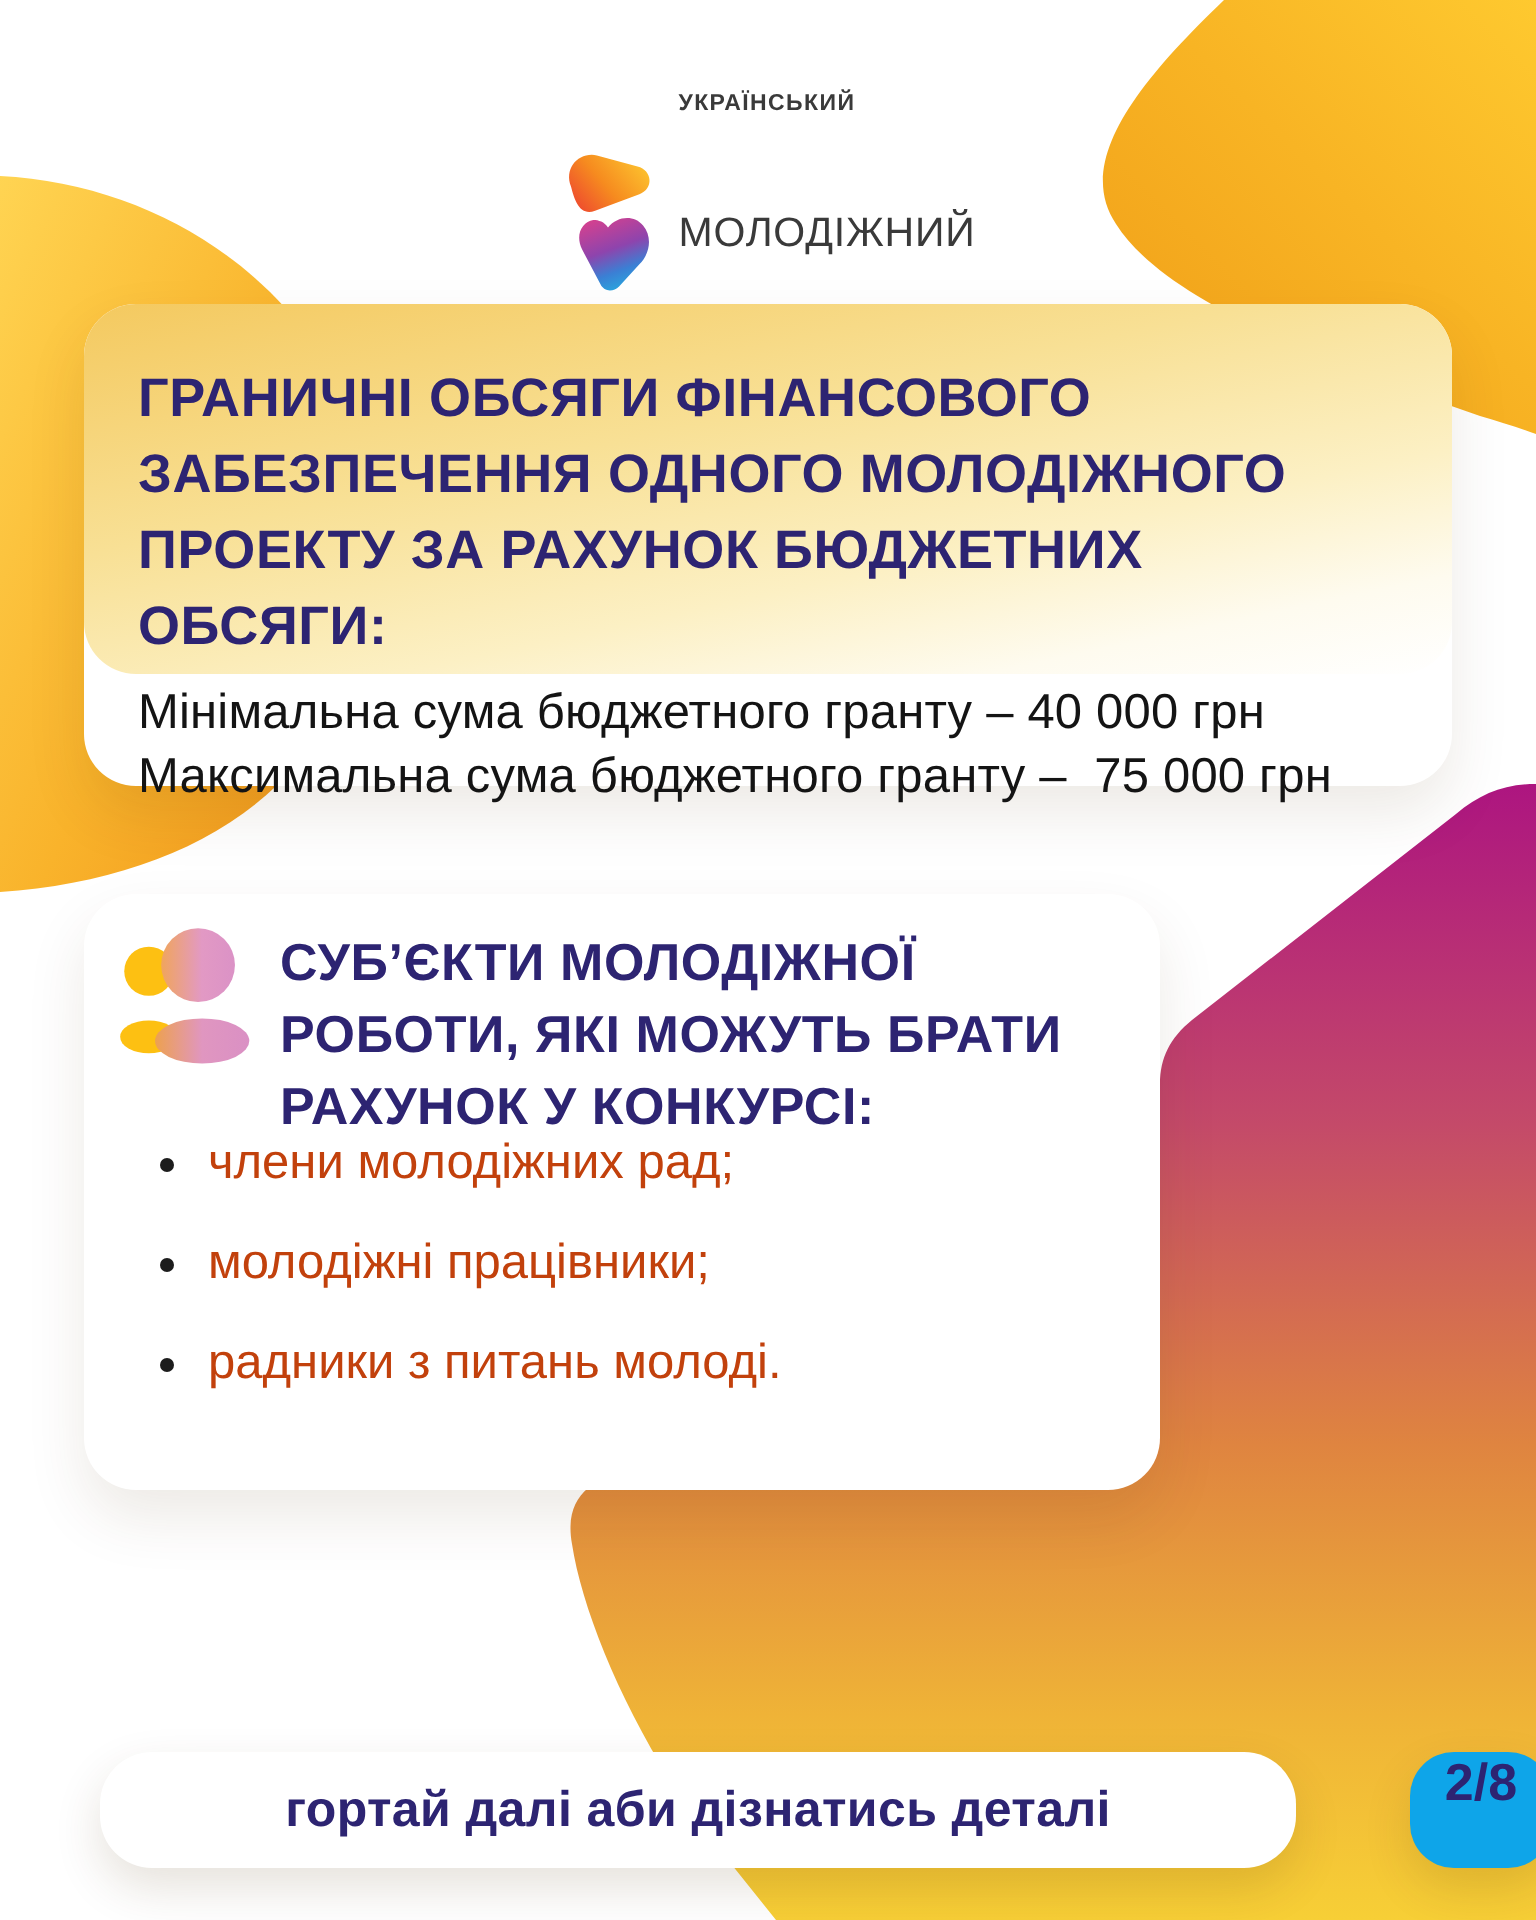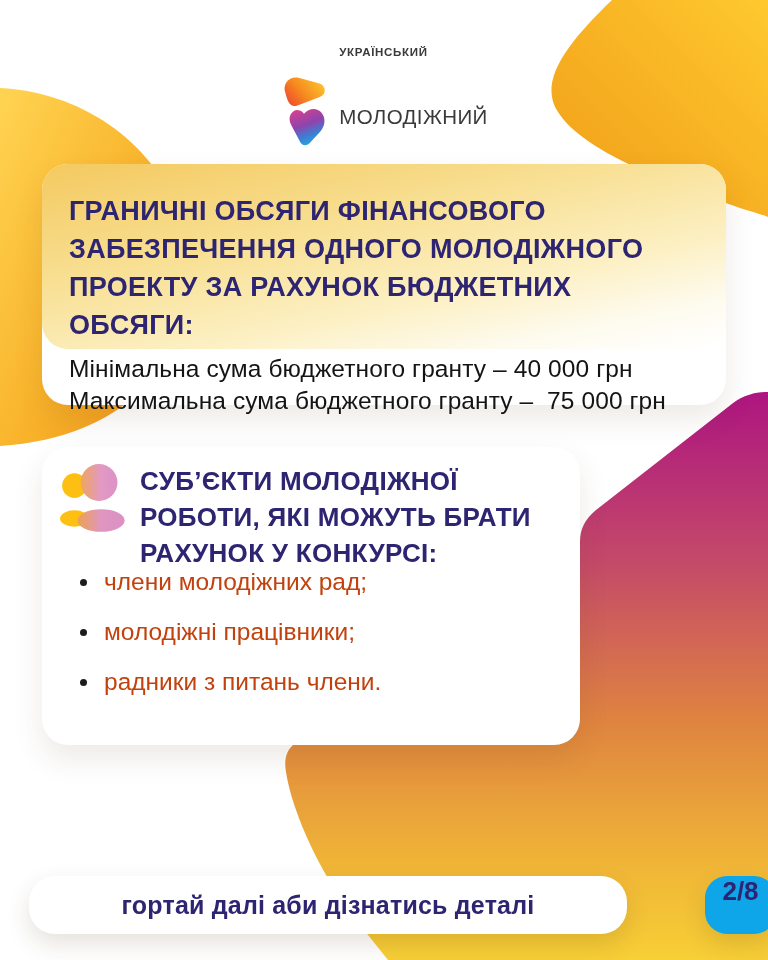--- a/index.html
+++ b/index.html
@@ -14,21 +14,21 @@
   .logo { position:absolute; top:30px; left:0; right:0;
           display:flex; justify-content:center; align-items:center; gap:11px; }
   .logo-mark { width:48px; height:74px; display:block; }
   .logo-text { display:flex; flex-direction:column; color:#3a3a3a; padding-top:16px;gap:46px; }
   .logo-small { font-size:11.5px; font-weight:700; letter-spacing:0.7px; }
   .logo-big   { font-size:20.5px; font-weight:400; letter-spacing:0.4px; margin:1px 0 2px 0; }
 
   
   .card1 { position:absolute; left:42px; top:152px; width:684px; height:241px;
            background:#ffffff; border-radius:26px;
-           box-shadow:0 14px 30px rgba(80,50,10,0.10);margin-top:12px; }
+           box-shadow:0 14px 30px rgba(80,50,10,0.10); }
   .card1-header { position:absolute; left:0; top:0; width:684px; height:185px;
            border-radius:26px;
            background:linear-gradient(168deg,#f4c95f 0%, #f8e095 38%, #fcf0c4 66%, #fefbef 85%, #ffffff 100%); }
   .card1-heading { position:absolute; left:27px; top:28px; width:640px;
            color:#2d2472; font-weight:700; font-size:27px; line-height:38px; letter-spacing:0.3px; }
   .amounts { position:absolute; left:27px; top:189px;
            font-size:24.5px; line-height:31.5px; color:#141414; font-weight:500; letter-spacing:0.1px; }
 
   
   .card2 { position:absolute; left:42px; top:447px; width:538px; height:298px;
@@ -36,21 +36,21 @@
            box-shadow:0 14px 30px rgba(80,50,10,0.10); }
   .people-icon { position:absolute; left:17px; top:13px; width:78px; height:82px; }
   .card2-heading { position:absolute; left:98px; top:16px; width:420px;
            color:#2d2472; font-weight:700; font-size:26px; line-height:36px; letter-spacing:0.3px; }
   .bullets { position:absolute; left:38px; top:120px; display:flex; flex-direction:column; gap:20px; }
   .bullet-row { display:flex; align-items:flex-start; gap:17px;
            font-size:24.5px; line-height:30px; color:#c2410c; font-weight:500; }
   .dot { flex:none; width:7px; height:7px; border-radius:50%; background:#1c1c1c; margin-top:12px; }
 
   
-  .footer-pill { position:absolute; left:29px; top:876px; width:598px; height:58px;
+  .footer-pill { position:absolute; left:50px; top:876px; width:598px; height:58px;
            background:#ffffff; border-radius:26px;
            box-shadow:0 10px 24px rgba(80,50,10,0.14);
            display:flex; align-items:center; justify-content:center;
            color:#2d2472; font-size:25px; font-weight:600; letter-spacing:0.2px; }
   .page-badge { position:absolute; left:657px; top:876px; width:71px; height:58px;
            background:#0ea5e9; border-radius:22px;
            box-shadow:0 10px 24px rgba(80,50,10,0.14);
            display:flex; justify-content:center;
            color:#2d2472; font-size:26px; font-weight:700;margin-left:48px; }
 </style>
@@ -151,21 +151,21 @@
       <div class="bullet-row">
         <span class="dot"></span>
         <span>члени молодіжних рад;</span>
       </div>
       <div class="bullet-row">
         <span class="dot"></span>
         <span>молодіжні працівники;</span>
       </div>
       <div class="bullet-row">
         <span class="dot"></span>
-        <span>радники з питань члени.</span>
+        <span>радники з питань молоді.</span>
       </div>
     </div>
   </div>
 
   <div class="footer-pill">
     <span>гортай далі аби дізнатись деталі</span>
   </div>
   <div class="page-badge">
     <span>2/8</span>
   </div>

